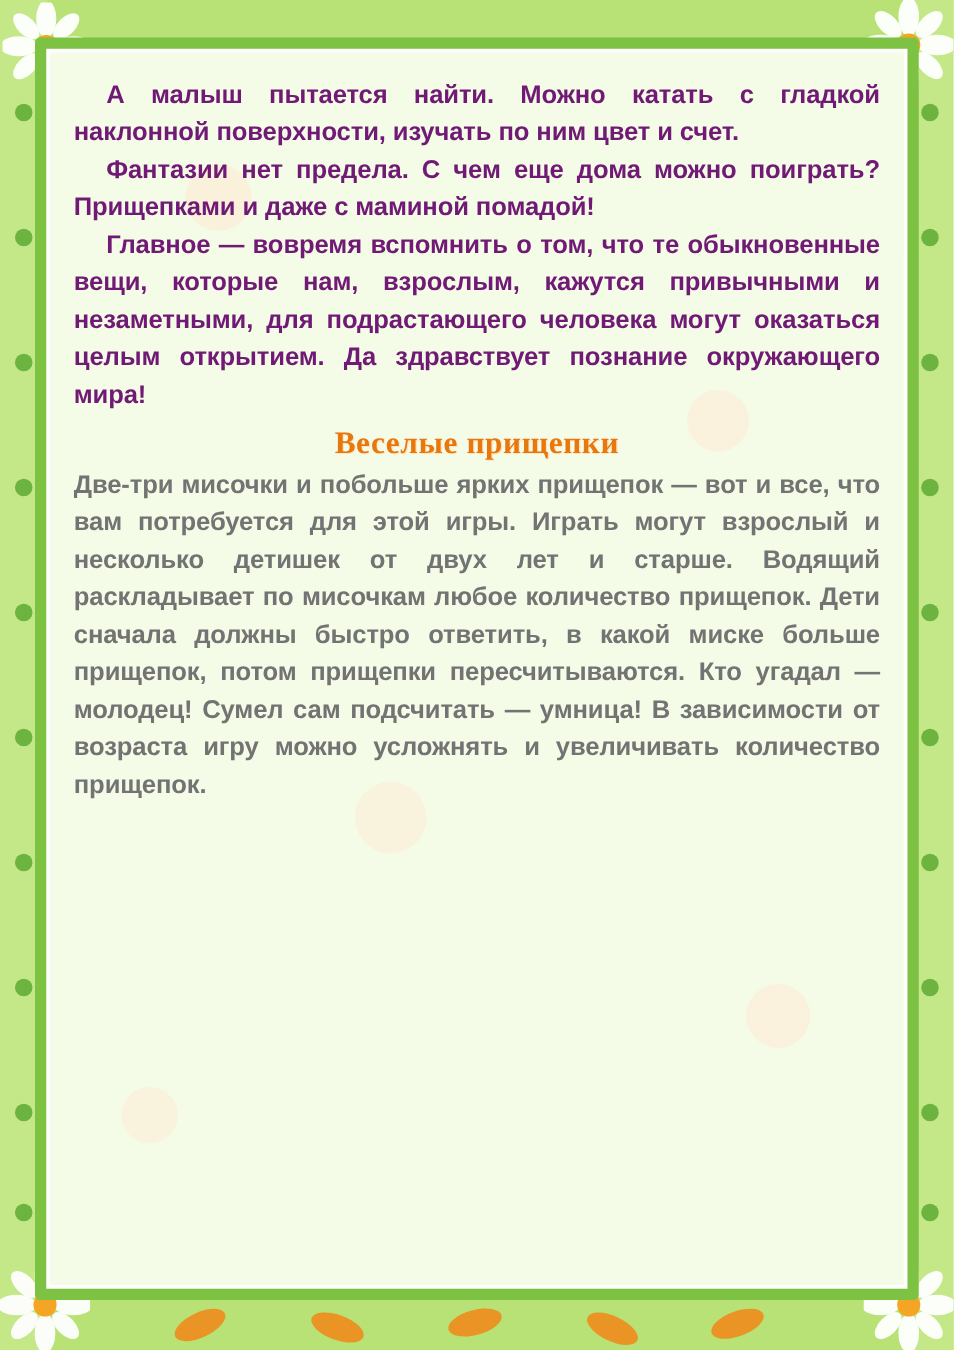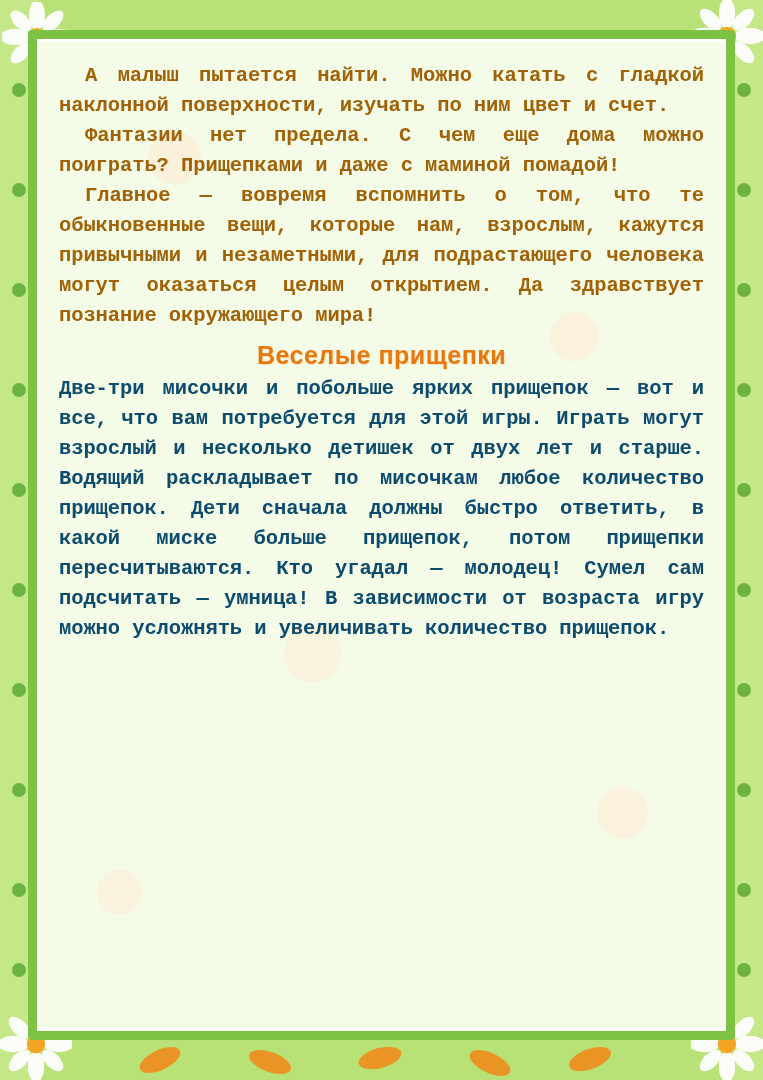--- a/index.html
+++ b/index.html
@@ -84,48 +84,48 @@
   }
 
   .content {
     position: relative;
     padding: 22px 22px 10px 22px;
     z-index: 4;
   }
 
   p.para {
     margin: 0 0 0 0;
-    font-family: Liberation Mono, monospace;
+    font-family: Liberation Sans, sans-serif;
     font-weight: bold;
     font-size: 20.5px;
     line-height: 30px;
-    color: #a16207;
+    color: #701a75;
     text-indent: 26px;
     text-align: justify;
     letter-spacing: -0.1px;
   }
 
   h2.section-title {
     margin: 10px 0 4px 0;
     text-align: center;
-    font-family: Liberation Sans, sans-serif;
+    font-family: Liberation Serif, serif;
     font-weight: bold;
     font-size: 25px;
     color: #e8770d;
     letter-spacing: .5px;
     text-shadow: 1px 1px 0 #ffe6c2;
   }
 
   p.body-block {
     margin: 0;
-    font-family: Liberation Mono, monospace;
+    font-family: Liberation Sans, sans-serif;
     font-weight: bold;
     font-size: 20.5px;
     line-height: 30px;
-    color: #0c4a6e;
+    color: #737373;
     text-align: justify;
     text-indent: 0;
     letter-spacing: -0.1px;
   }
 </style>
 </head>
 <body>
 
 <div class="page">
 

